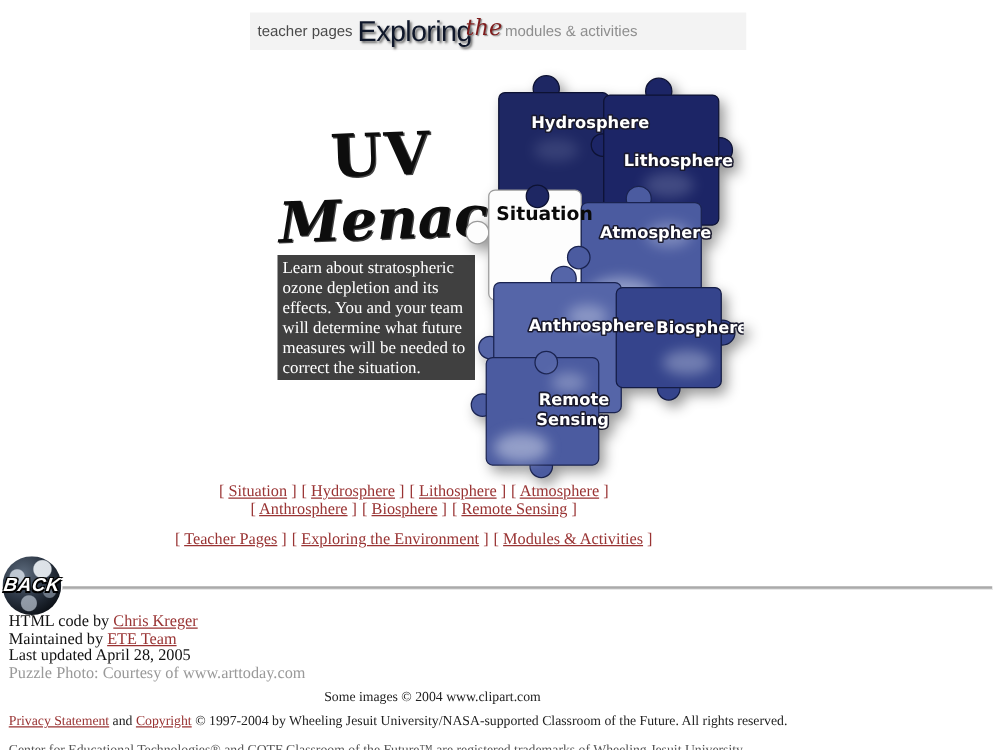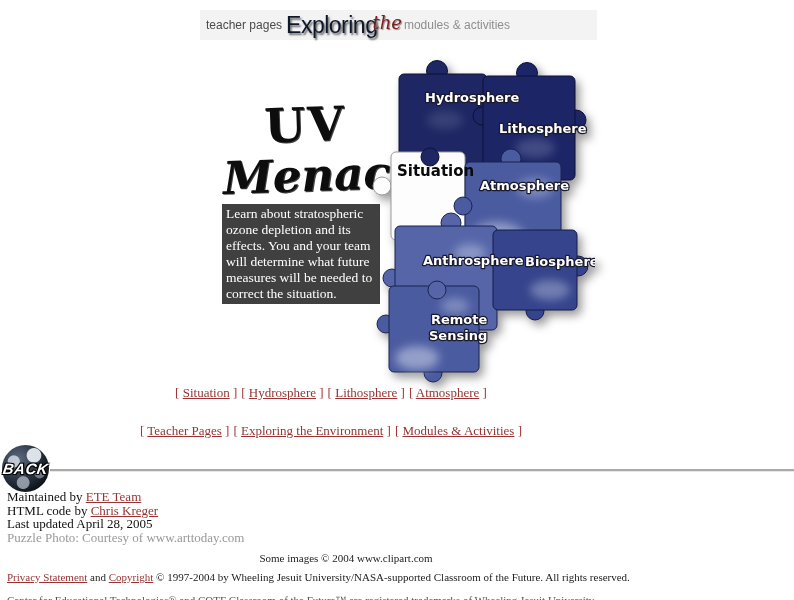--- a/index.html
+++ b/index.html
@@ -156,32 +156,33 @@
   <text class="pz-label-dark" x="12" y="118">Situation</text>
   <text class="pz-label" x="95" y="132">Atmosphere</text>
   <text class="pz-label" x="38" y="207">Anthrosphere</text>
   <text class="pz-label" x="140" y="208">Biosphere</text>
   <text class="pz-label" x="46" y="266">Remote</text>
   <text class="pz-label" x="44" y="282">Sensing</text>
 </svg>
 
 <div class="nav-block">
   <div><span class="nav-item">[ <a href="#">Situation</a> ]</span><span class="nav-item">[ <a href="#">Hydrosphere</a> ]</span><span class="nav-item">[ <a href="#">Lithosphere</a> ]</span><span class="nav-item">[ <a href="#">Atmosphere</a> ]</span></div>
+  <div><span class="nav-item">[ <a href="#">Anthrosphere</a> ]</span><span class="nav-item">[ <a href="#">Biosphere</a> ]</span><span class="nav-item">[ <a href="#">Remote Sensing</a> ]</span></div>
 </div>
 <div class="nav-block nav-block-lower">
   <div><span class="nav-item">[ <a href="#">Teacher Pages</a> ]</span><span class="nav-item">[ <a href="#">Exploring the Environment</a> ]</span><span class="nav-item">[ <a href="#">Modules &amp; Activities</a> ]</span></div>
 </div>
 
 <div class="back-globe">
   <span class="back-label">BACK</span>
 </div>
 <div class="rule"></div>
 
 <div class="credits">
+  <div><span>HTML code by </span><a href="#">Chris Kreger</a></div>
   <div><span>Maintained by </span><a href="#">ETE Team</a></div>
-  <div><span>HTML code by </span><a href="#">Chris Kreger</a></div>
   <div>Last updated April 28, 2005</div>
   <div class="puzzle-credit">Puzzle Photo: Courtesy of www.arttoday.com</div>
 </div>
 
 <div class="images-line">Some images © 2004 www.clipart.com</div>
 <div class="privacy-line"><a href="#">Privacy Statement</a><span> and </span><a href="#">Copyright</a><span> © 1997-2004 by Wheeling Jesuit University/NASA-supported Classroom of the Future. All rights reserved.</span></div>
 <div class="trademark-line">Center for Educational Technologies® and COTF Classroom of the Future™ are registered trademarks of Wheeling Jesuit University.</div>
 
 </body></html>

